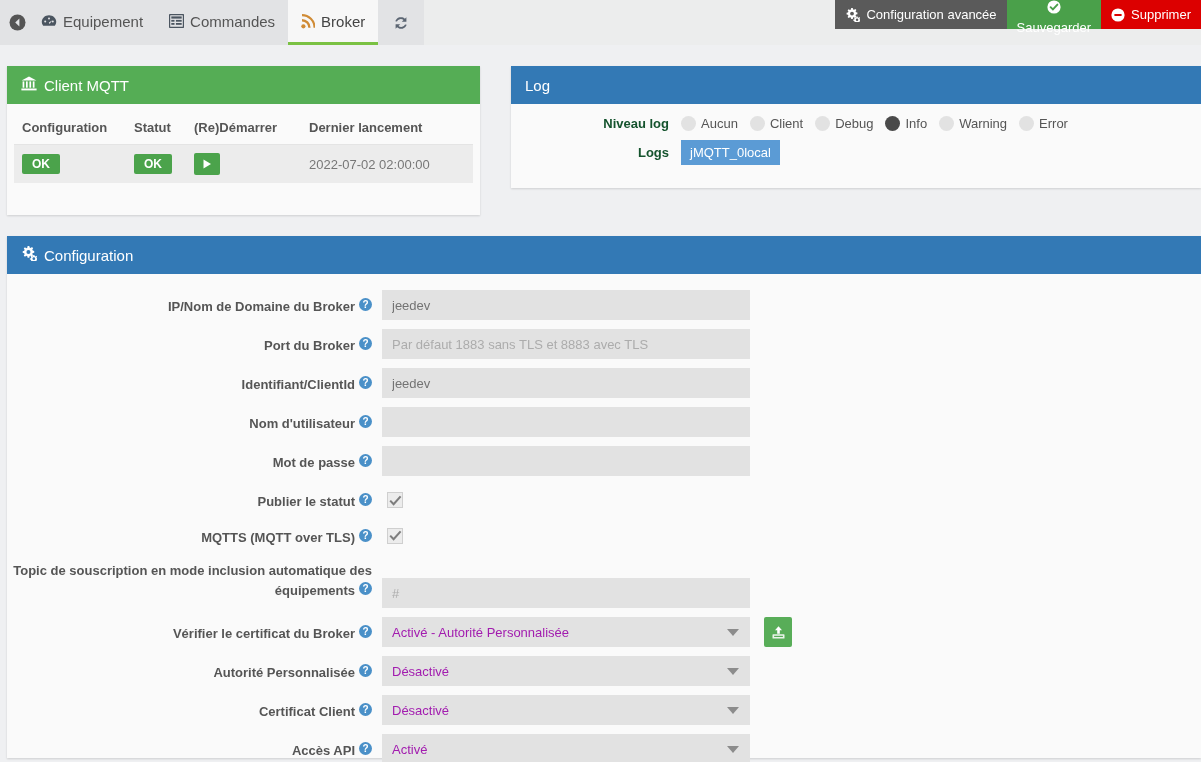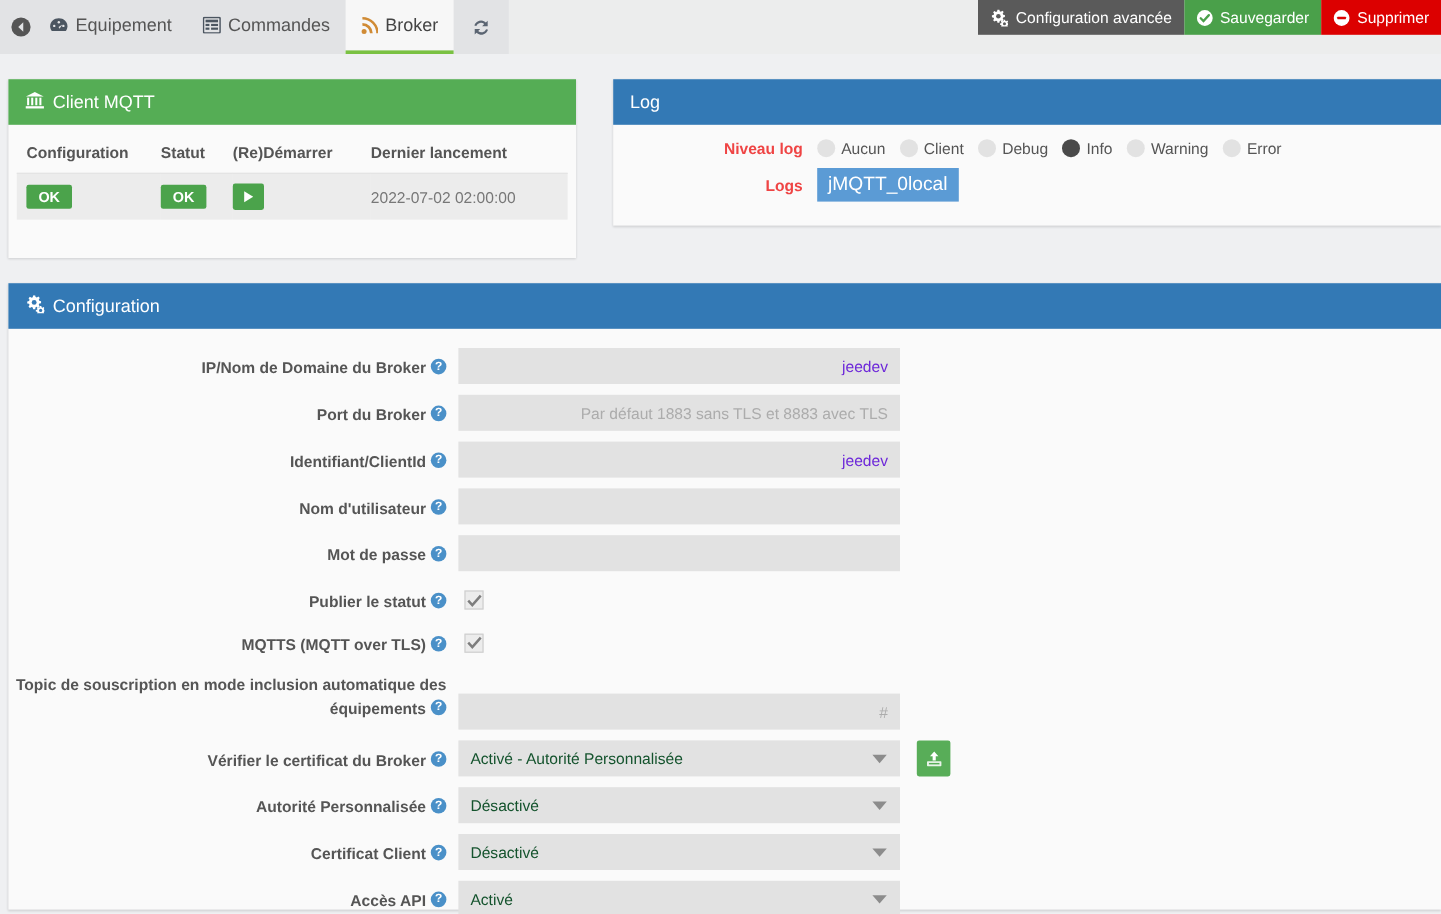--- a/index.html
+++ b/index.html
@@ -58,21 +58,21 @@
     display: flex; align-items: stretch;
   }
   .trbtn {
     display: flex; align-items: center; gap: 6px;
     padding: 0 10px;
     color: #fff; font-size: 13px;
     cursor: pointer;
     white-space: nowrap;
   }
   .trbtn.grey  { background: #5a5a5a; }
-  .trbtn.green { background: #4aa04a; }
+  .trbtn.green { background: #4aa04a; flex-direction: column; }
   .trbtn.red   { background: #dc0000; }
   .trbtn svg { display: block; }
 
   
   .panel { position: absolute; background: #fafafa; box-shadow: 0 1px 2px rgba(0,0,0,.14); }
   .panel-head {
     height: 38px; display: flex; align-items: center; gap: 7px;
     padding: 0 14px; color: #fff; font-size: 15px;
   }
   .panel-head.green { background: #55ad55; }
@@ -103,29 +103,29 @@
   }
   .play-btn svg { display: block; }
   .ts { color: #777; font-size: 13px; }
 
   
   #log-panel { left: 511px; top: 66px; width: 690px; height: 122px; }
   .log-body { padding: 12px 0 0 0; }
   .log-row { display: flex; align-items: center; margin-bottom: 9px; }
   .log-row .rlabel {
     width: 170px; text-align: right; padding-right: 12px;
-    font-weight: bold; color: #ef4444; font-size: 13px;
+    font-weight: bold; color: #14532d; font-size: 13px;
   }
   .radios { display: flex; gap: 4px; }
   .radio-item { display: flex; align-items: center; gap: 5px; cursor: pointer; padding-right: 8px; }
   .dot { width: 15px; height: 15px; border-radius: 50%; background: #e2e2e2; flex: 0 0 auto; }
   .dot.on { background: #4a4a4a; }
   .radio-item span { font-size: 13px; color: #555; }
   .logtag {
-    background: #5b9bd5; color: #fff; font-size: 16px;
+    background: #5b9bd5; color: #fff; font-size: 13px;
     padding: 5px 9px; cursor: pointer;
   }
 
   
   #config-panel { left: 7px; top: 236px; width: 1194px; height: 522px; }
   .cfg-body { padding: 16px 0 0 0; }
   .frow { display: flex; align-items: flex-start; margin-bottom: 9px; }
   .frow .flabel {
     width: 375px; flex: 0 0 375px;
     text-align: right; padding-right: 10px; padding-top: 7px;
@@ -135,27 +135,27 @@
   .help {
     display: inline-block; width: 13px; height: 13px; border-radius: 50%;
     background: #4a90c8; color: #fff; font-size: 10px; font-weight: bold;
     text-align: center; line-height: 13px; margin-left: 4px;
     vertical-align: 3px; cursor: pointer;
   }
   .fctl { flex: 1; display: flex; align-items: flex-start; }
   .inp {
     width: 368px; height: 30px; background: #e2e2e2; border: 0;
     padding: 0 10px; font-family: "Liberation Sans", sans-serif;
-    font-size: 13px; color: #6d28d9; outline: none; text-align: right;
+    font-size: 13px; color: #737373; outline: none;
   }
   .inp::placeholder { color: #acacac; }
   .sel {
     position: relative; width: 368px; height: 30px; background: #e2e2e2;
     display: flex; align-items: center; padding: 0 10px;
-    font-size: 13px; color: #14532d; cursor: pointer;
+    font-size: 13px; color: #a21caf; cursor: pointer;
   }
   .sel .caret {
     position: absolute; right: 11px; top: 12px;
     width: 0; height: 0;
     border-left: 6px solid transparent; border-right: 6px solid transparent;
     border-top: 7px solid #8c8c8c;
   }
   .chk {
     width: 16px; height: 16px; margin: 7px 0 0 5px;
     background: #ececec; border: 1px solid #cfcfcf;

